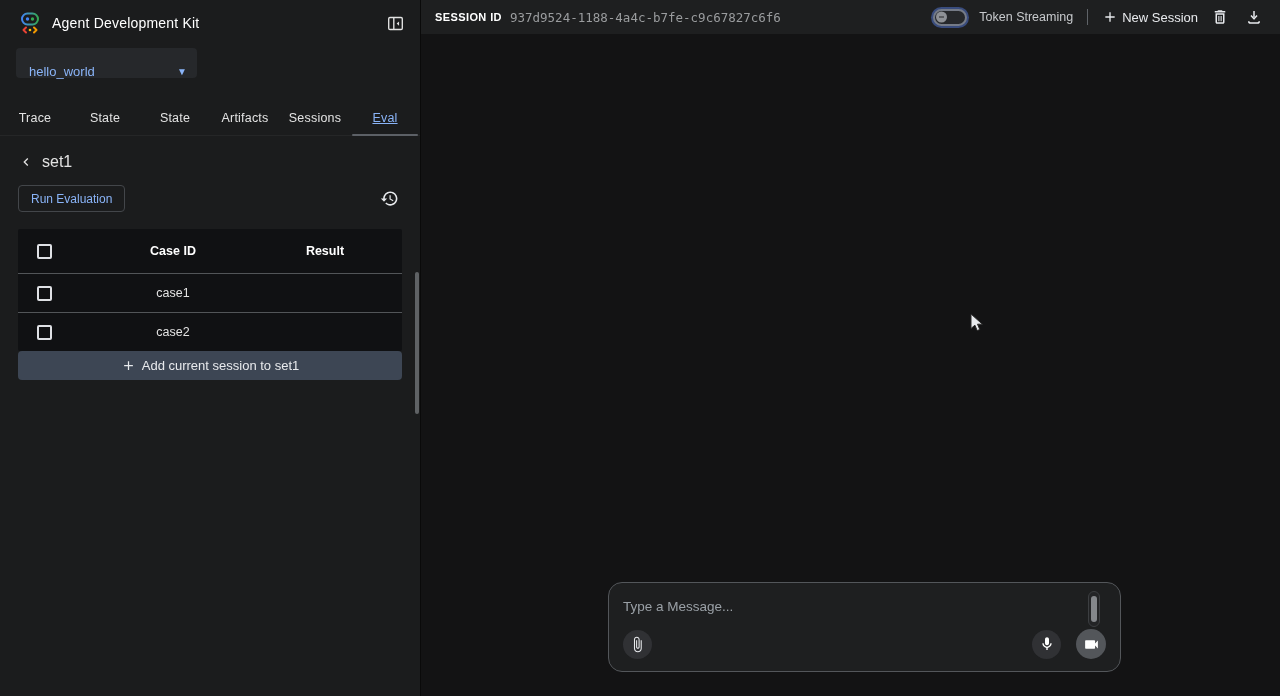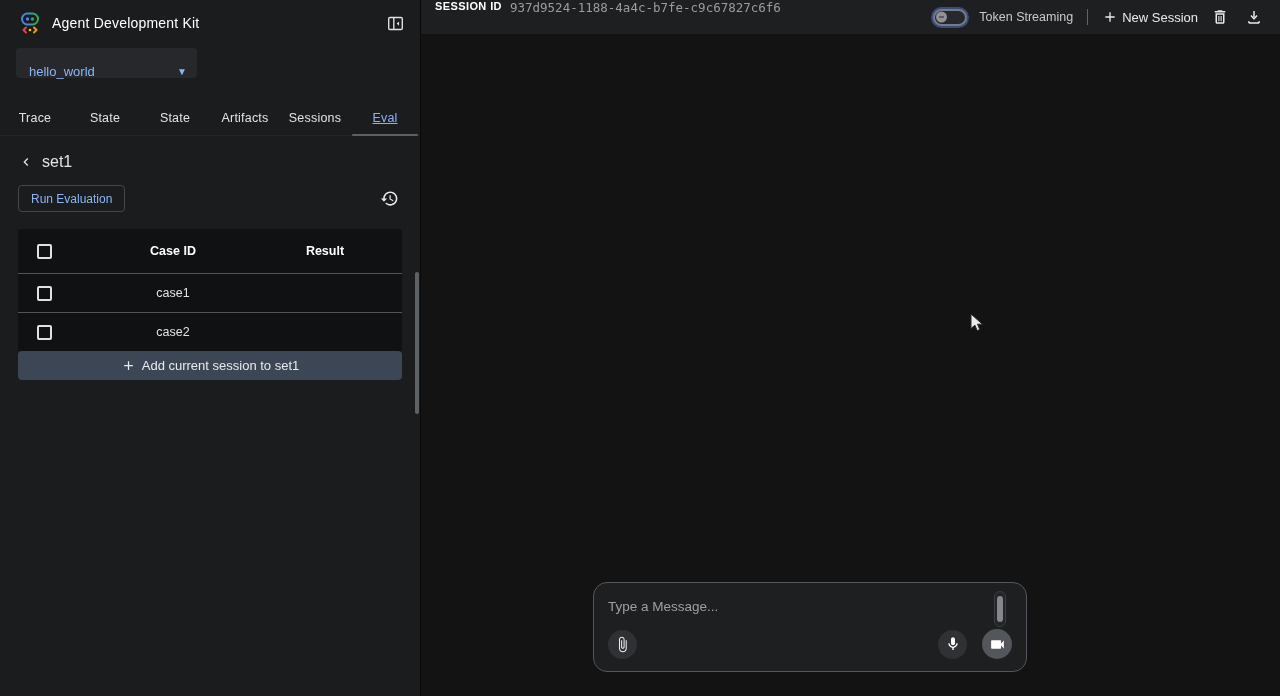--- a/index.html
+++ b/index.html
@@ -75,21 +75,21 @@
     color:#e8eaed; font-size:13px; font-weight:500; font-family:inherit;
     display:flex; align-items:center; justify-content:center; gap:6px; cursor:pointer;
   }
   .sb-scroll-thumb {
     position:absolute; right:1px; top:272px; width:4px; height:142px;
     background:#5f6265; border-radius:2px;
   }
   
   .main { flex:1; position:relative; display:flex; flex-direction:column; background:#131314; }
   .topbar {
-    height:34px; background:#1e1f20; display:flex; 
+    height:34px; background:#1e1f20; display:flex; align-items:center;
     padding:0 14px; flex:none;
   }
   .sess-label { font-size:11px; font-weight:700; color:#ffffff; letter-spacing:.4px; margin-right:8px; }
   .sess-id { font-family:"DejaVu Sans Mono","Liberation Mono",monospace; font-size:12.5px; color:#9a9c9e; flex:1; }
   .top-actions { display:flex; align-items:center; gap:10px; }
   .switch {
     width:34px; height:17px; border:2px solid #757b87; border-radius:10px;
     background:#26282b; position:relative; cursor:pointer;
     box-shadow:0 0 0 2px rgba(90,130,240,.45); margin-right:2px;
   }
@@ -98,21 +98,21 @@
     width:11px; height:11px; border-radius:50%; background:#8e9196;
     display:flex; align-items:center; justify-content:center;
   }
   .switch .knob::after { content:""; width:5px; height:1.5px; background:#26282b; }
   .tok-label { font-size:12.5px; color:#c7c9cc; }
   .vdiv { width:1px; height:16px; background:#5f6368; margin:0 4px; }
   .new-session { display:flex; align-items:center; gap:4px; font-size:13px; color:#e8eaed; cursor:pointer; }
   .icon-btn { width:24px; height:24px; display:flex; align-items:center; justify-content:center; cursor:pointer; }
   
   .composer {
-    position:absolute; left:172px; bottom:24px; width:434px; height:90px;
+    position:absolute; left:187px; bottom:24px; width:513px; height:90px;
     background:#1e1f20; border:1px solid #53565a; border-radius:14px;
     padding:10px 14px;
   }
   .composer textarea {
     width:440px; height:24px; background:transparent; border:none; outline:none; resize:none;
     color:#e3e3e3; font-size:13.5px; font-family:inherit; margin-top:6px;
   }
   .composer textarea::placeholder { color:#9aa0a6; }
   .comp-scroll {
     position:absolute; top:8px; right:20px; width:12px; height:36px;

